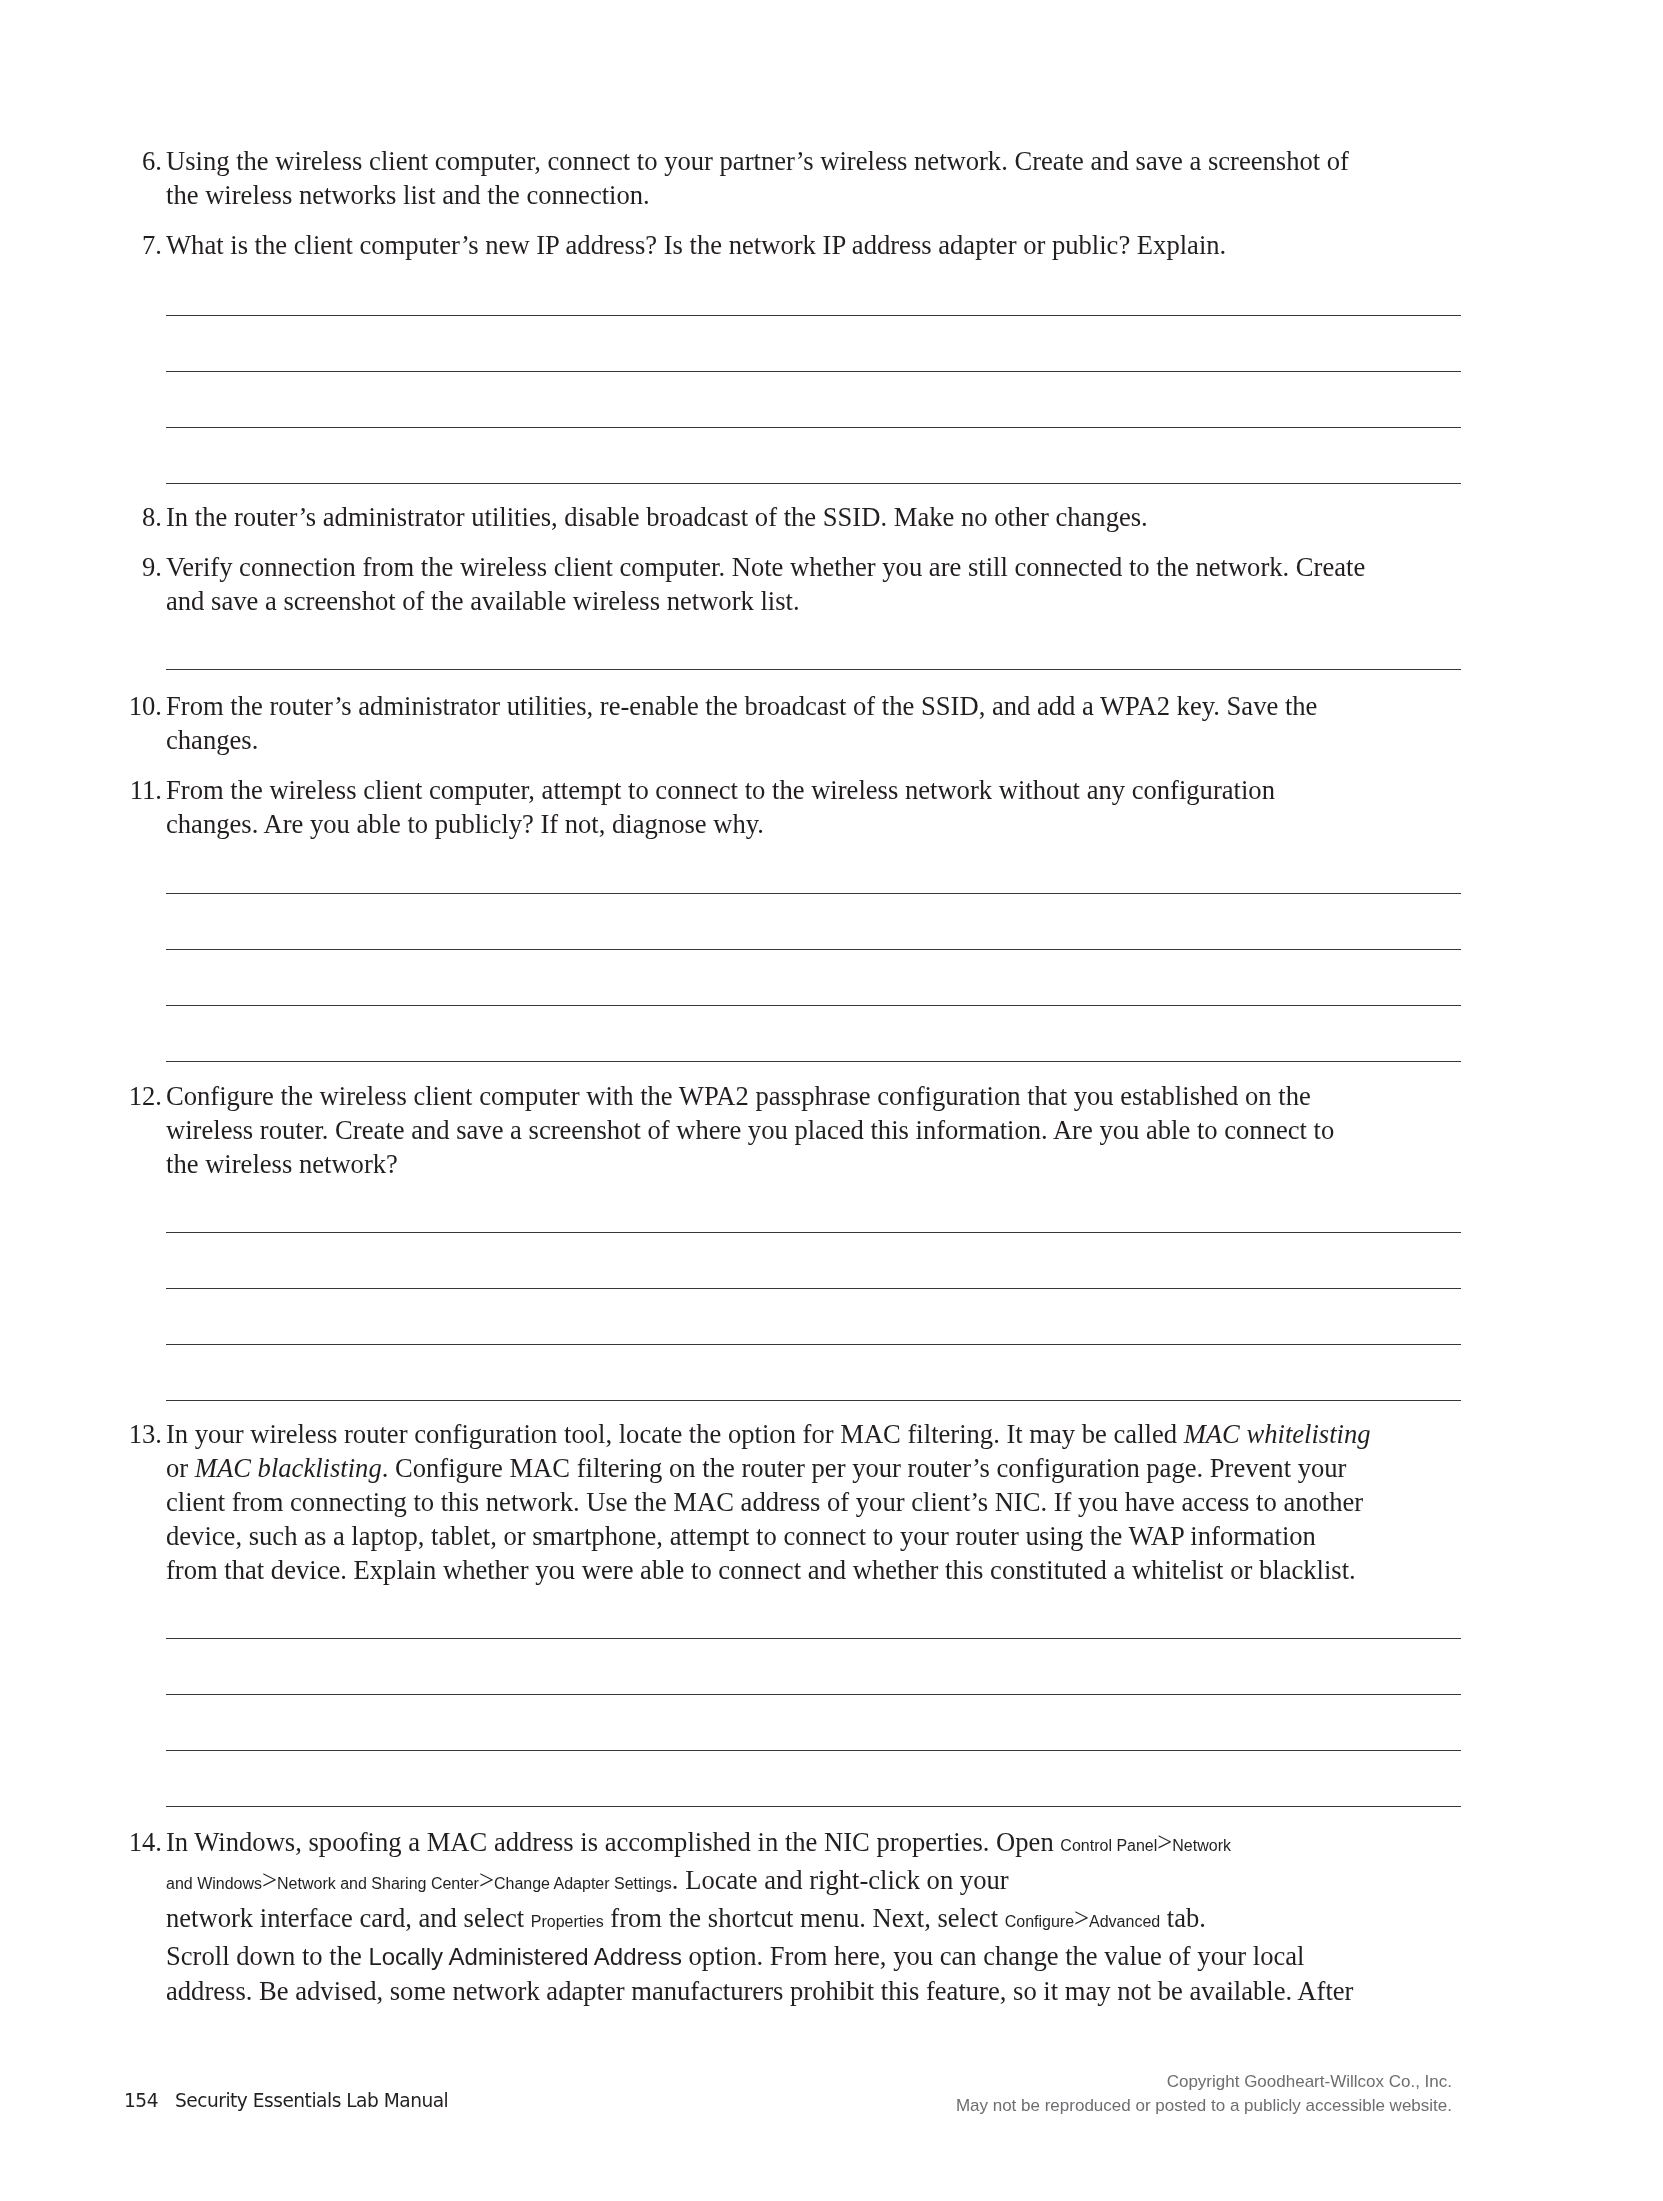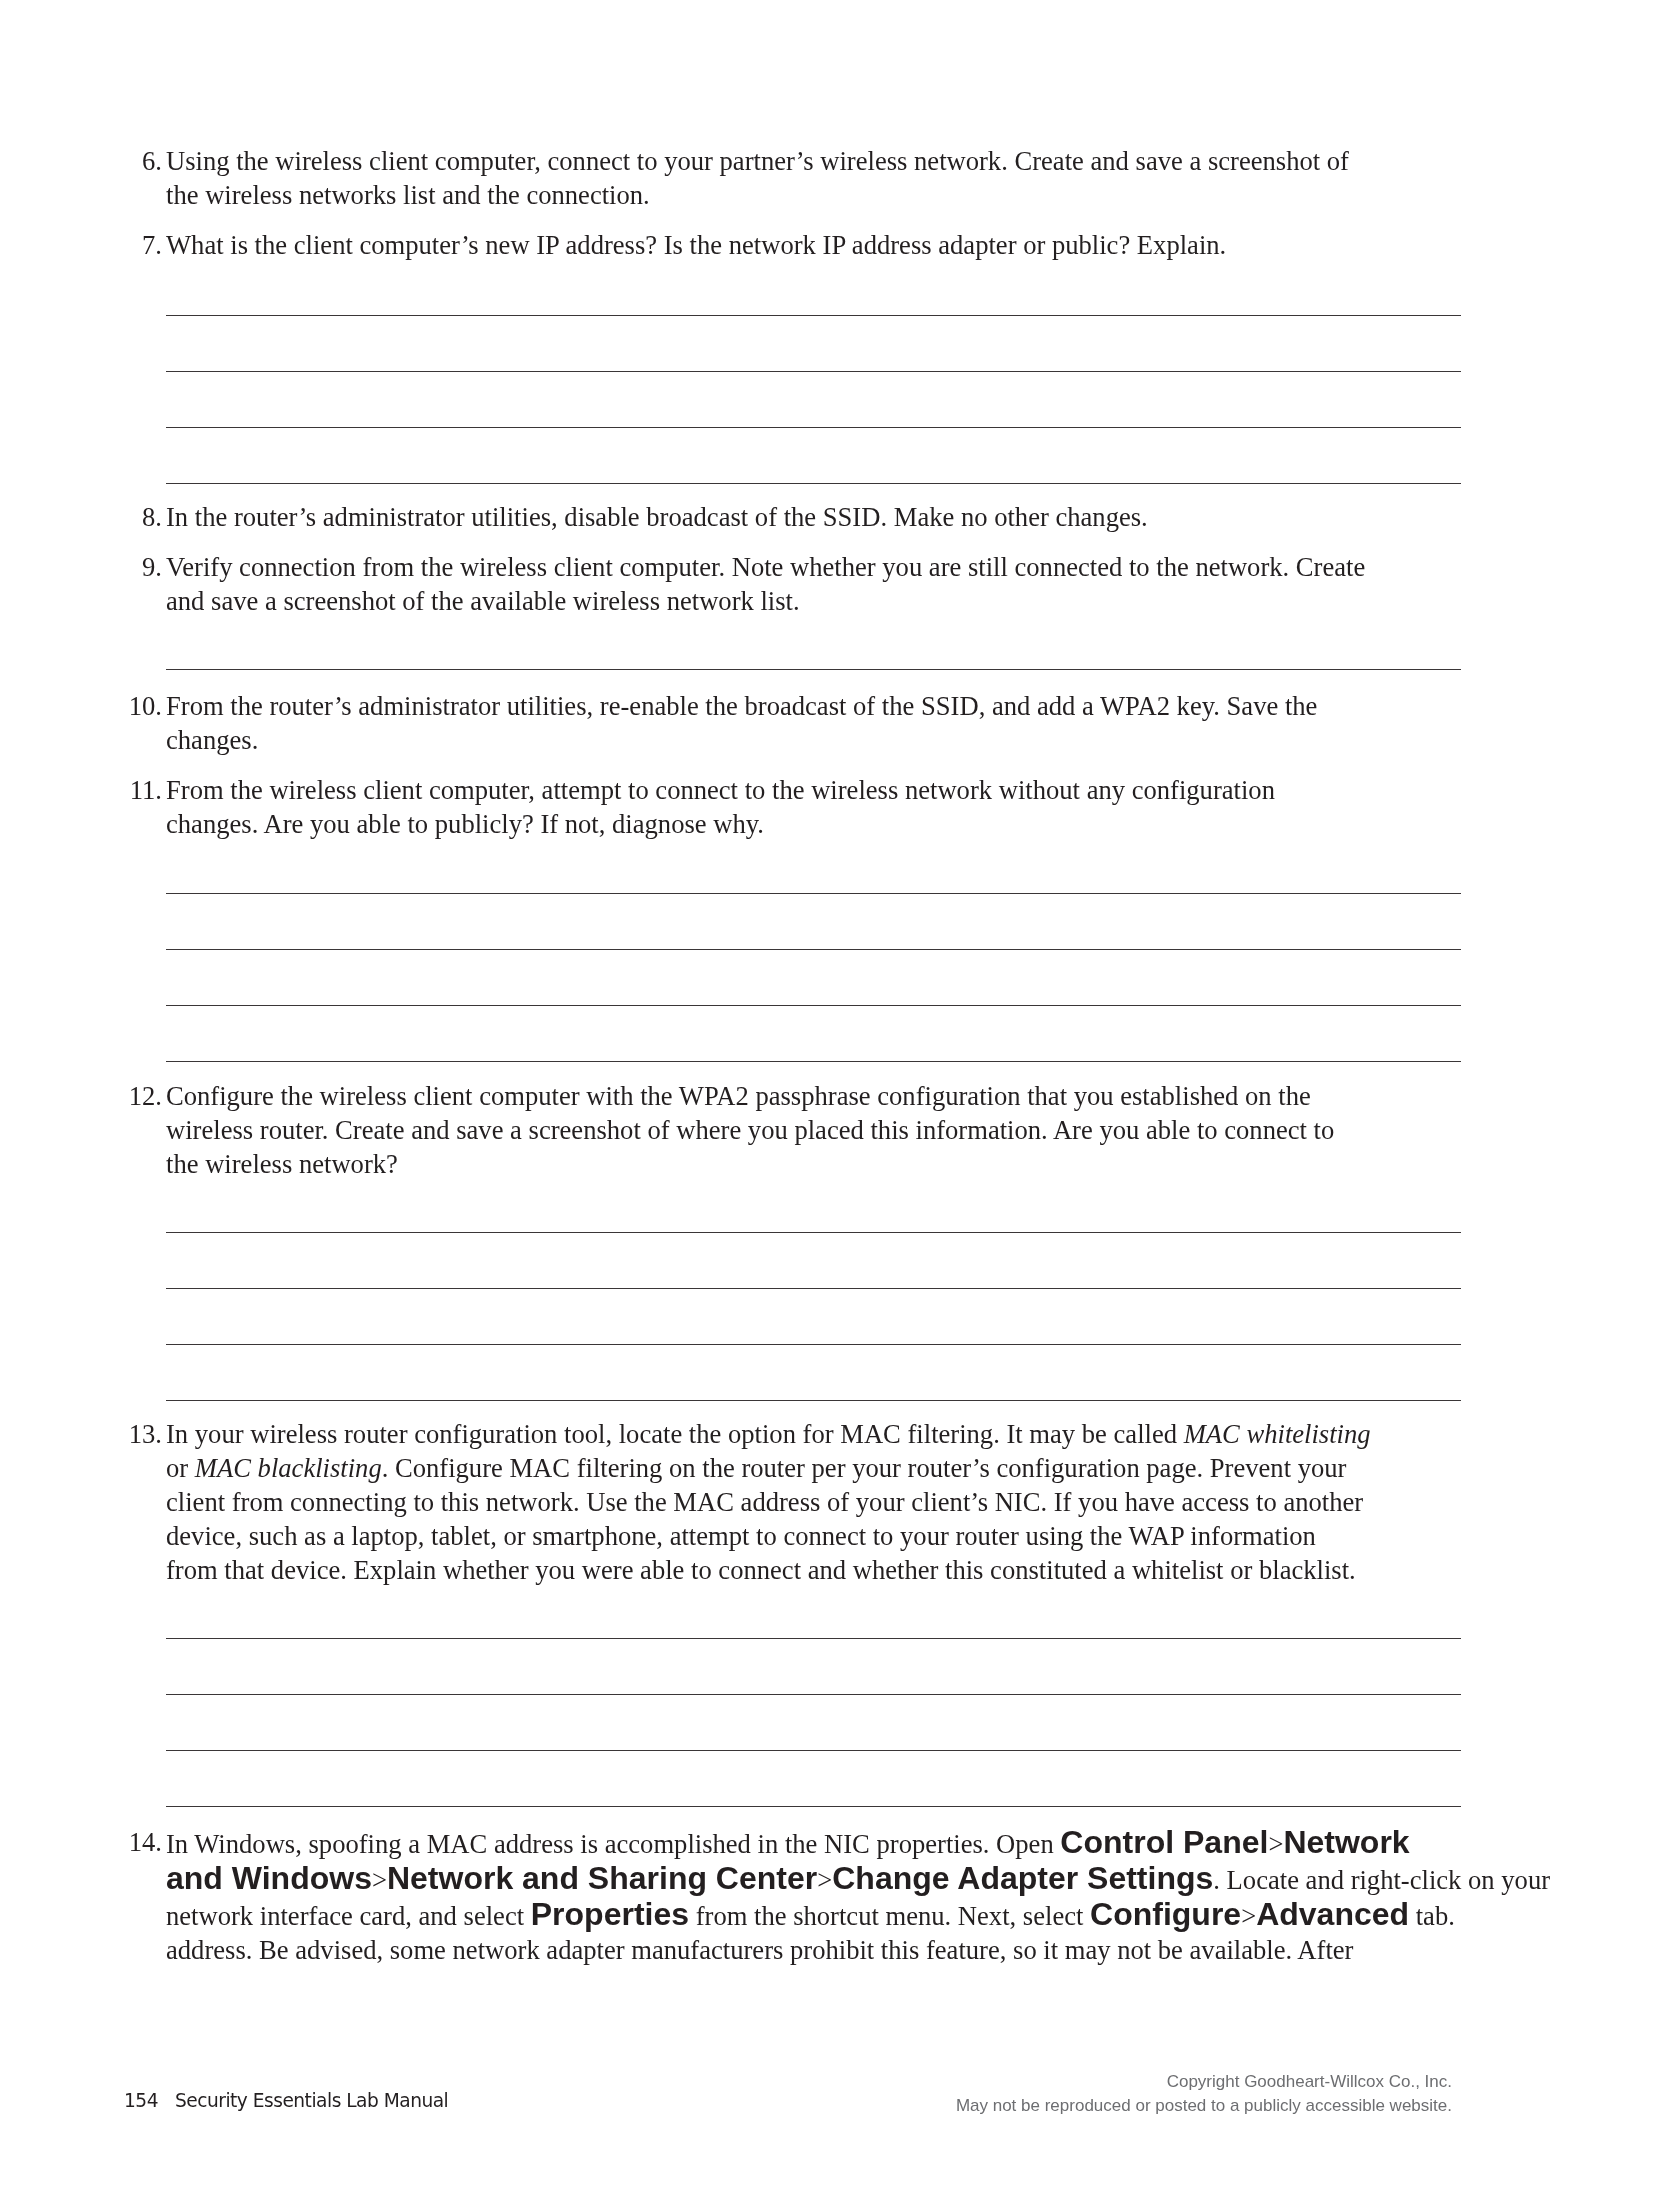--- a/index.html
+++ b/index.html
@@ -2,21 +2,21 @@
 <html style="font-size:15px"><head>
 <meta charset="utf-8">
 <style>
   html, body { margin: 0; padding: 0; background: #ffffff; }
   body { width: 1663px; height: 2202px; position: relative; overflow: hidden; color: #231f20; }
   .page { position: absolute; left: 0; top: 0; width: 1663px; height: 2202px; }
   .item { position: absolute; left: 121px; width: 1347px; font-family: "Liberation Serif", serif; font-size: 26.6px; line-height: 34px; }
   .item .num { position: absolute; left: 0; width: 41px; text-align: right; }
   .item .txt { position: absolute; left: 45px; width: 1305px; }
   .line { display: block; white-space: nowrap; }
-  .b { font-family: "Liberation Sans", sans-serif; font-weight: bold; font-size: 32px; }
+  .b { font-family: "Liberation Sans", sans-serif; font-weight: normal; font-size: 16px; }
   .s { font-family: "Liberation Sans", sans-serif; font-size: 24px; }
   .i { font-style: italic; }
   .rule { position: absolute; left: 166px; width: 1295px; height: 0; border-top: 1.9px solid #3a3637; }
   .footer-left { position: absolute; left: 124px; top: 2090px; font-family: "DejaVu Sans", sans-serif; font-size: 18.6px; color: #231f20; letter-spacing: -0.5px; }
   .footer-left .pg { margin-right: 17px; }
   .footer-right { position: absolute; right: 211px; top: 2070px; text-align: right; font-family: "Liberation Sans", sans-serif; font-size: 17px; line-height: 24px; color: #6d6e71; }
 </style>
 </head>
 <body>
 
@@ -104,20 +104,21 @@
   <div class="rule" style="top:1694px"></div>
   <div class="rule" style="top:1750px"></div>
   <div class="rule" style="top:1806px"></div>
 
   <div class="item" style="top:1825px">
     <span class="num">14.</span>
     <div class="txt">
       <span class="line"><span>In Windows, spoofing a MAC address is accomplished in the NIC properties. Open </span><span class="b">Control Panel</span><span>&gt;</span><span class="b">Network</span></span>
       <span class="line"><span class="b">and Windows</span><span>&gt;</span><span class="b">Network and Sharing Center</span><span>&gt;</span><span class="b">Change Adapter Settings</span><span>. Locate and right-click on your</span></span>
       <span class="line"><span>network interface card, and select </span><span class="b">Properties</span><span> from the shortcut menu. Next, select </span><span class="b">Configure</span><span>&gt;</span><span class="b">Advanced</span><span> tab.</span></span>
+      <span class="line"><span>Scroll down to the </span><span class="s">Locally Administered Address</span><span> option. From here, you can change the value of your local</span></span>
       <span class="line">address. Be advised, some network adapter manufacturers prohibit this feature, so it may not be available. After</span>
     </div>
   </div>
 
   <div class="footer-left">
     <span class="pg">154</span><span>Security Essentials Lab Manual</span>
   </div>
   <div class="footer-right">
     <div>Copyright Goodheart-Willcox Co., Inc.</div>
     <div>May not be reproduced or posted to a publicly accessible website.</div>

